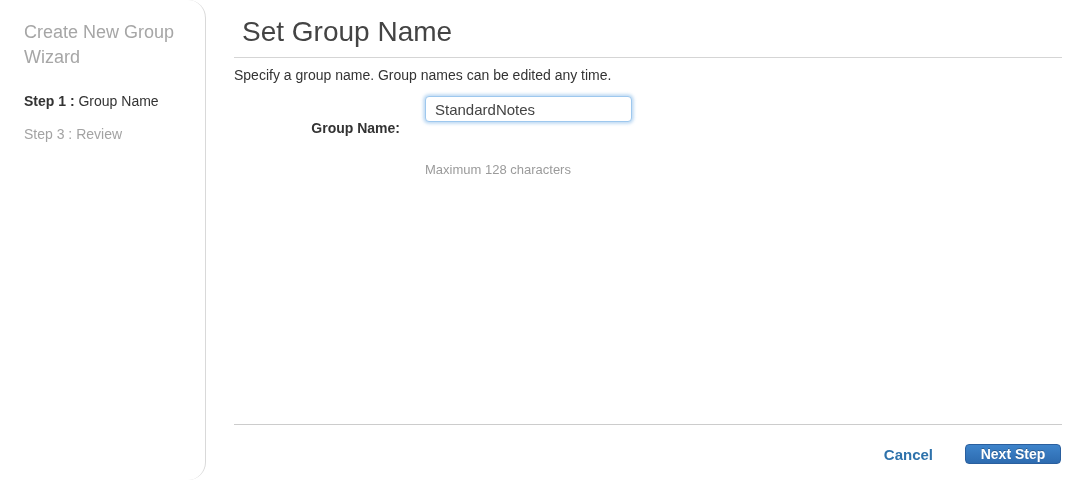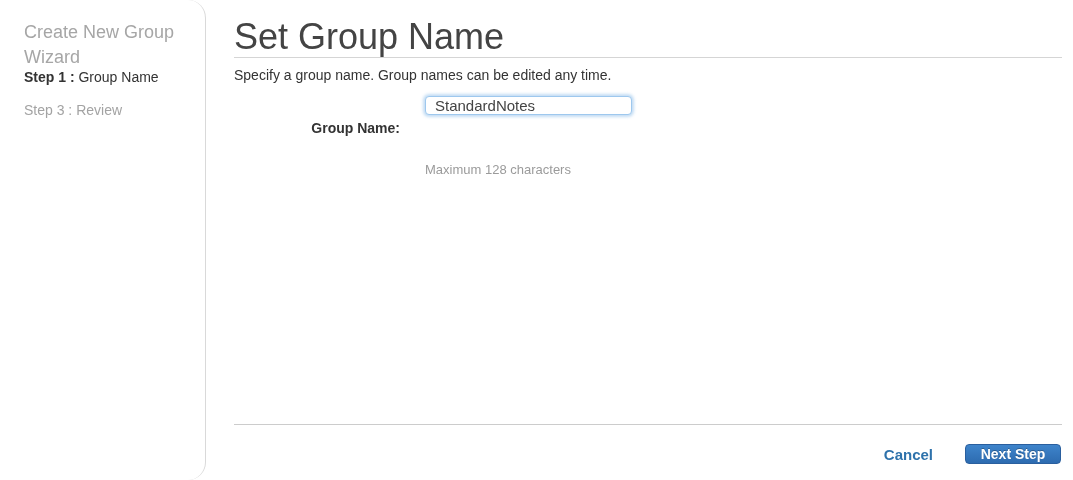--- a/index.html
+++ b/index.html
@@ -20,40 +20,40 @@
     padding: 20px 20px 0 24px;
     background: #ffffff;
     border-radius: 18px;
   }
   .wizard-title {
     font-size: 18px;
     line-height: 25px;
     color: #a6a6a6;
     font-weight: 400;
   }
-  .steps { }
+  .steps { margin-top: 24px; }
   .step {
     font-size: 14px;
     line-height: 14px;
     margin-bottom: 19px;
     color: #a3a3a3;
     white-space: nowrap;
   }
   .step.active .step-prefix { font-weight: bold; color: #333333; }
   .step.active .step-label  { color: #333333; }
 
   
   .main {
     position: absolute;
     left: 234px; right: 11px; top: 0; bottom: 0;
   }
   .page-title {
     position: absolute;
-    top: 16px; left: 0;
-    font-size: 36px;
+    top: 16px; left: 8px;
+    font-size: 28px;
     font-weight: 400;
     color: #444444;
     letter-spacing: 0;
   }
   .title-divider {
     position: absolute;
     top: 57px; left: 0; right: 0;
     border-top: 1px solid #d5d5d5;
   }
   .page-desc {
@@ -69,21 +69,21 @@
     width: 166px;
     text-align: right;
     font-size: 14px;
     font-weight: bold;
     color: #333333;
     margin-top: 16px;
   }
   .group-name-input {
     position: absolute;
     top: 96px; left: 191px;
-    width: 207px; height: 19px;
+    width: 207px; height: 26px;
     border: 1px solid #9ec8ee;
     border-radius: 4px;
     box-shadow: 0 0 3px 2px rgba(125, 180, 230, 0.45);
     outline: none;
     padding: 8px 9px;
     font-size: 15px;
     color: #444444;
     font-family: "Liberation Sans", sans-serif;
     background: #ffffff;
   }

